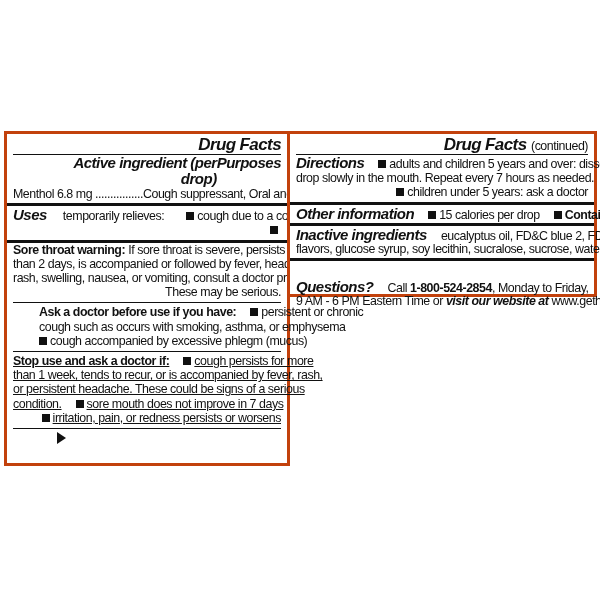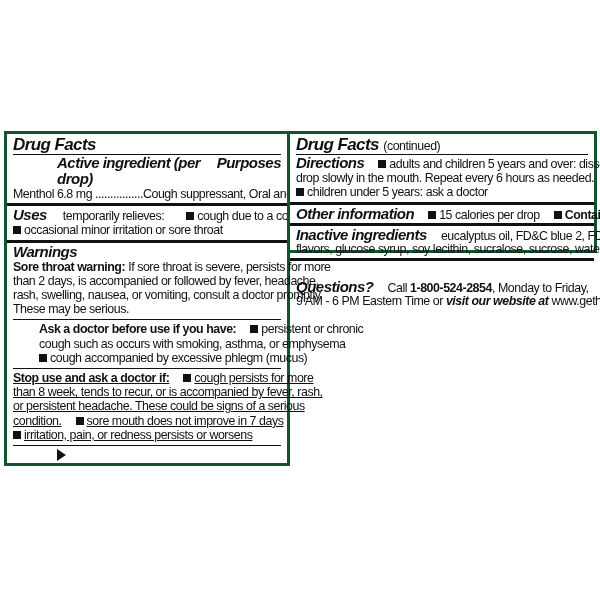--- a/index.html
+++ b/index.html
@@ -1,20 +1,20 @@
 <!DOCTYPE html>
 <html><head>
 <meta charset="utf-8">
 <style>
   html, body { margin:0; padding:0; }
   body { width:600px; height:600px; background:#ffffff; position:relative; overflow:hidden;
          font-family:"Liberation Sans", sans-serif; color:#111; }
-  .panel { position:absolute; border:3px solid #14532d; background:#fff; box-sizing:border-box; }
+  .panel { position:absolute; border:3px solid #c2410c; background:#fff; box-sizing:border-box;text-align:right; }
   #left  { left:4px; top:131px; width:286px; height:335px; }
-  #right { left:287px; top:131px; width:310px; height:122px; }
+  #right { left:287px; top:131px; width:310px; height:166px; }
   .sec { padding:0 6px; }
   .thick { border-top:3px solid #111; }
   .thin { border-top:1px solid #111; margin:0 6px; }
   .h1 { font-weight:bold; font-style:italic; font-size:17px; letter-spacing:-0.6px; line-height:19px; }
   .h2 { font-weight:bold; font-style:italic; font-size:15px; letter-spacing:-0.5px; line-height:16px; }
   .txt { font-size:12.4px; letter-spacing:-0.45px; line-height:14.2px; }
   .b { font-weight:bold; }
   .bi { font-weight:bold; font-style:italic; }
   .sq { display:inline-block; width:8px; height:8px; background:#111; margin-right:3px; vertical-align:0px; }
   .row { display:flex; justify-content:space-between; align-items:baseline;margin-left:44px; }
@@ -38,66 +38,65 @@
   </div>
   <div class="thick" style="margin-top:2px;"></div>
   <div class="sec" style="padding-top:1px;padding-bottom:2px;">
     <div class="txt" style="white-space:nowrap;">
       <span class="h2">Uses</span>
       <span style="display:inline-block;width:10px"></span>
       <span>temporarily relieves:</span>
       <span style="display:inline-block;width:16px"></span>
       <span class="sq"></span><span>cough due to a cold</span>
     </div>
-    <div class="txt"><span class="sq"></span><span>occasional minor irritation or sore throat</span></div>
+    <div class="txt"><span class="sq"></span></div>
   </div>
   <div class="thick"></div>
   <div class="sec">
-    <div class="h2" style="margin-top:1px;">Warnings</div>
     <div class="txt" style="white-space:nowrap;">
       <span class="b">Sore throat warning:</span><span> If sore throat is severe, persists for more</span><br>
       <span>than 2 days, is accompanied or followed by fever, headache,</span><br>
       <span>rash, swelling, nausea, or vomiting, consult a doctor promptly.</span><br>
       <span>These may be serious.</span>
     </div>
   </div>
   <div class="thin" style="margin-top:3px;"></div>
   <div class="sec" style="padding-top:2px;padding-left:32px;">
     <div class="txt" style="white-space:nowrap;">
       <span class="b">Ask a doctor before use if you have:</span><span class="gap"></span><span class="sq"></span><span>persistent or chronic</span><br>
       <span>cough such as occurs with smoking, asthma, or emphysema</span><br>
       <span class="sq"></span><span>cough accompanied by excessive phlegm (mucus)</span>
     </div>
   </div>
   <div class="thin" style="margin-top:3px;"></div>
   <div class="sec" style="padding-top:2px;text-decoration:underline;">
     <div class="txt" style="white-space:nowrap;">
       <span class="b">Stop use and ask a doctor if:</span><span class="gap"></span><span class="sq"></span><span>cough persists for more</span><br>
-      <span>than 8 week, tends to recur, or is accompanied by fever, rash,</span><br>
+      <span>than 1 week, tends to recur, or is accompanied by fever, rash,</span><br>
       <span>or persistent headache. These could be signs of a serious</span><br>
       <span>condition.</span><span class="gap"></span><span class="sq"></span><span>sore mouth does not improve in 7 days</span><br>
       <span class="sq"></span><span>irritation, pain, or redness persists or worsens</span>
     </div>
   </div>
   <div class="thin" style="margin-top:3px;"></div>
   <div class="sec row" style="padding-top:3px;">
     <span class="tri" style="margin-right:2px;"></span>
   </div>
 </div>
 
 <div class="panel" id="right">
   <div class="sec" style="padding-top:1px;">
     <span class="h1">Drug Facts</span>
     <span class="txt">(continued)</span>
   </div>
   <div class="thin"></div>
   <div class="sec" style="padding-bottom:2px;">
     <div class="txt" style="white-space:nowrap;">
       <span class="h2">Directions</span><span class="gap"></span><span class="sq"></span><span>adults and children 5 years and over: dissolve 1</span><br>
-      <span>drop slowly in the mouth. Repeat every 6 hours as needed.</span><br>
+      <span>drop slowly in the mouth. Repeat every 7 hours as needed.</span><br>
       <span class="sq"></span><span>children under 5 years: ask a doctor</span>
     </div>
   </div>
   <div class="thick"></div>
   <div class="sec" style="padding-top:1px;padding-bottom:1px;">
     <div class="txt" style="white-space:nowrap;">
       <span class="h2">Other information</span><span class="gap"></span><span class="sq"></span><span>15 calories per drop</span><span class="gap"></span><span class="sq"></span><span class="b">Contains: SOY.</span>
     </div>
   </div>
   <div class="thick"></div>

